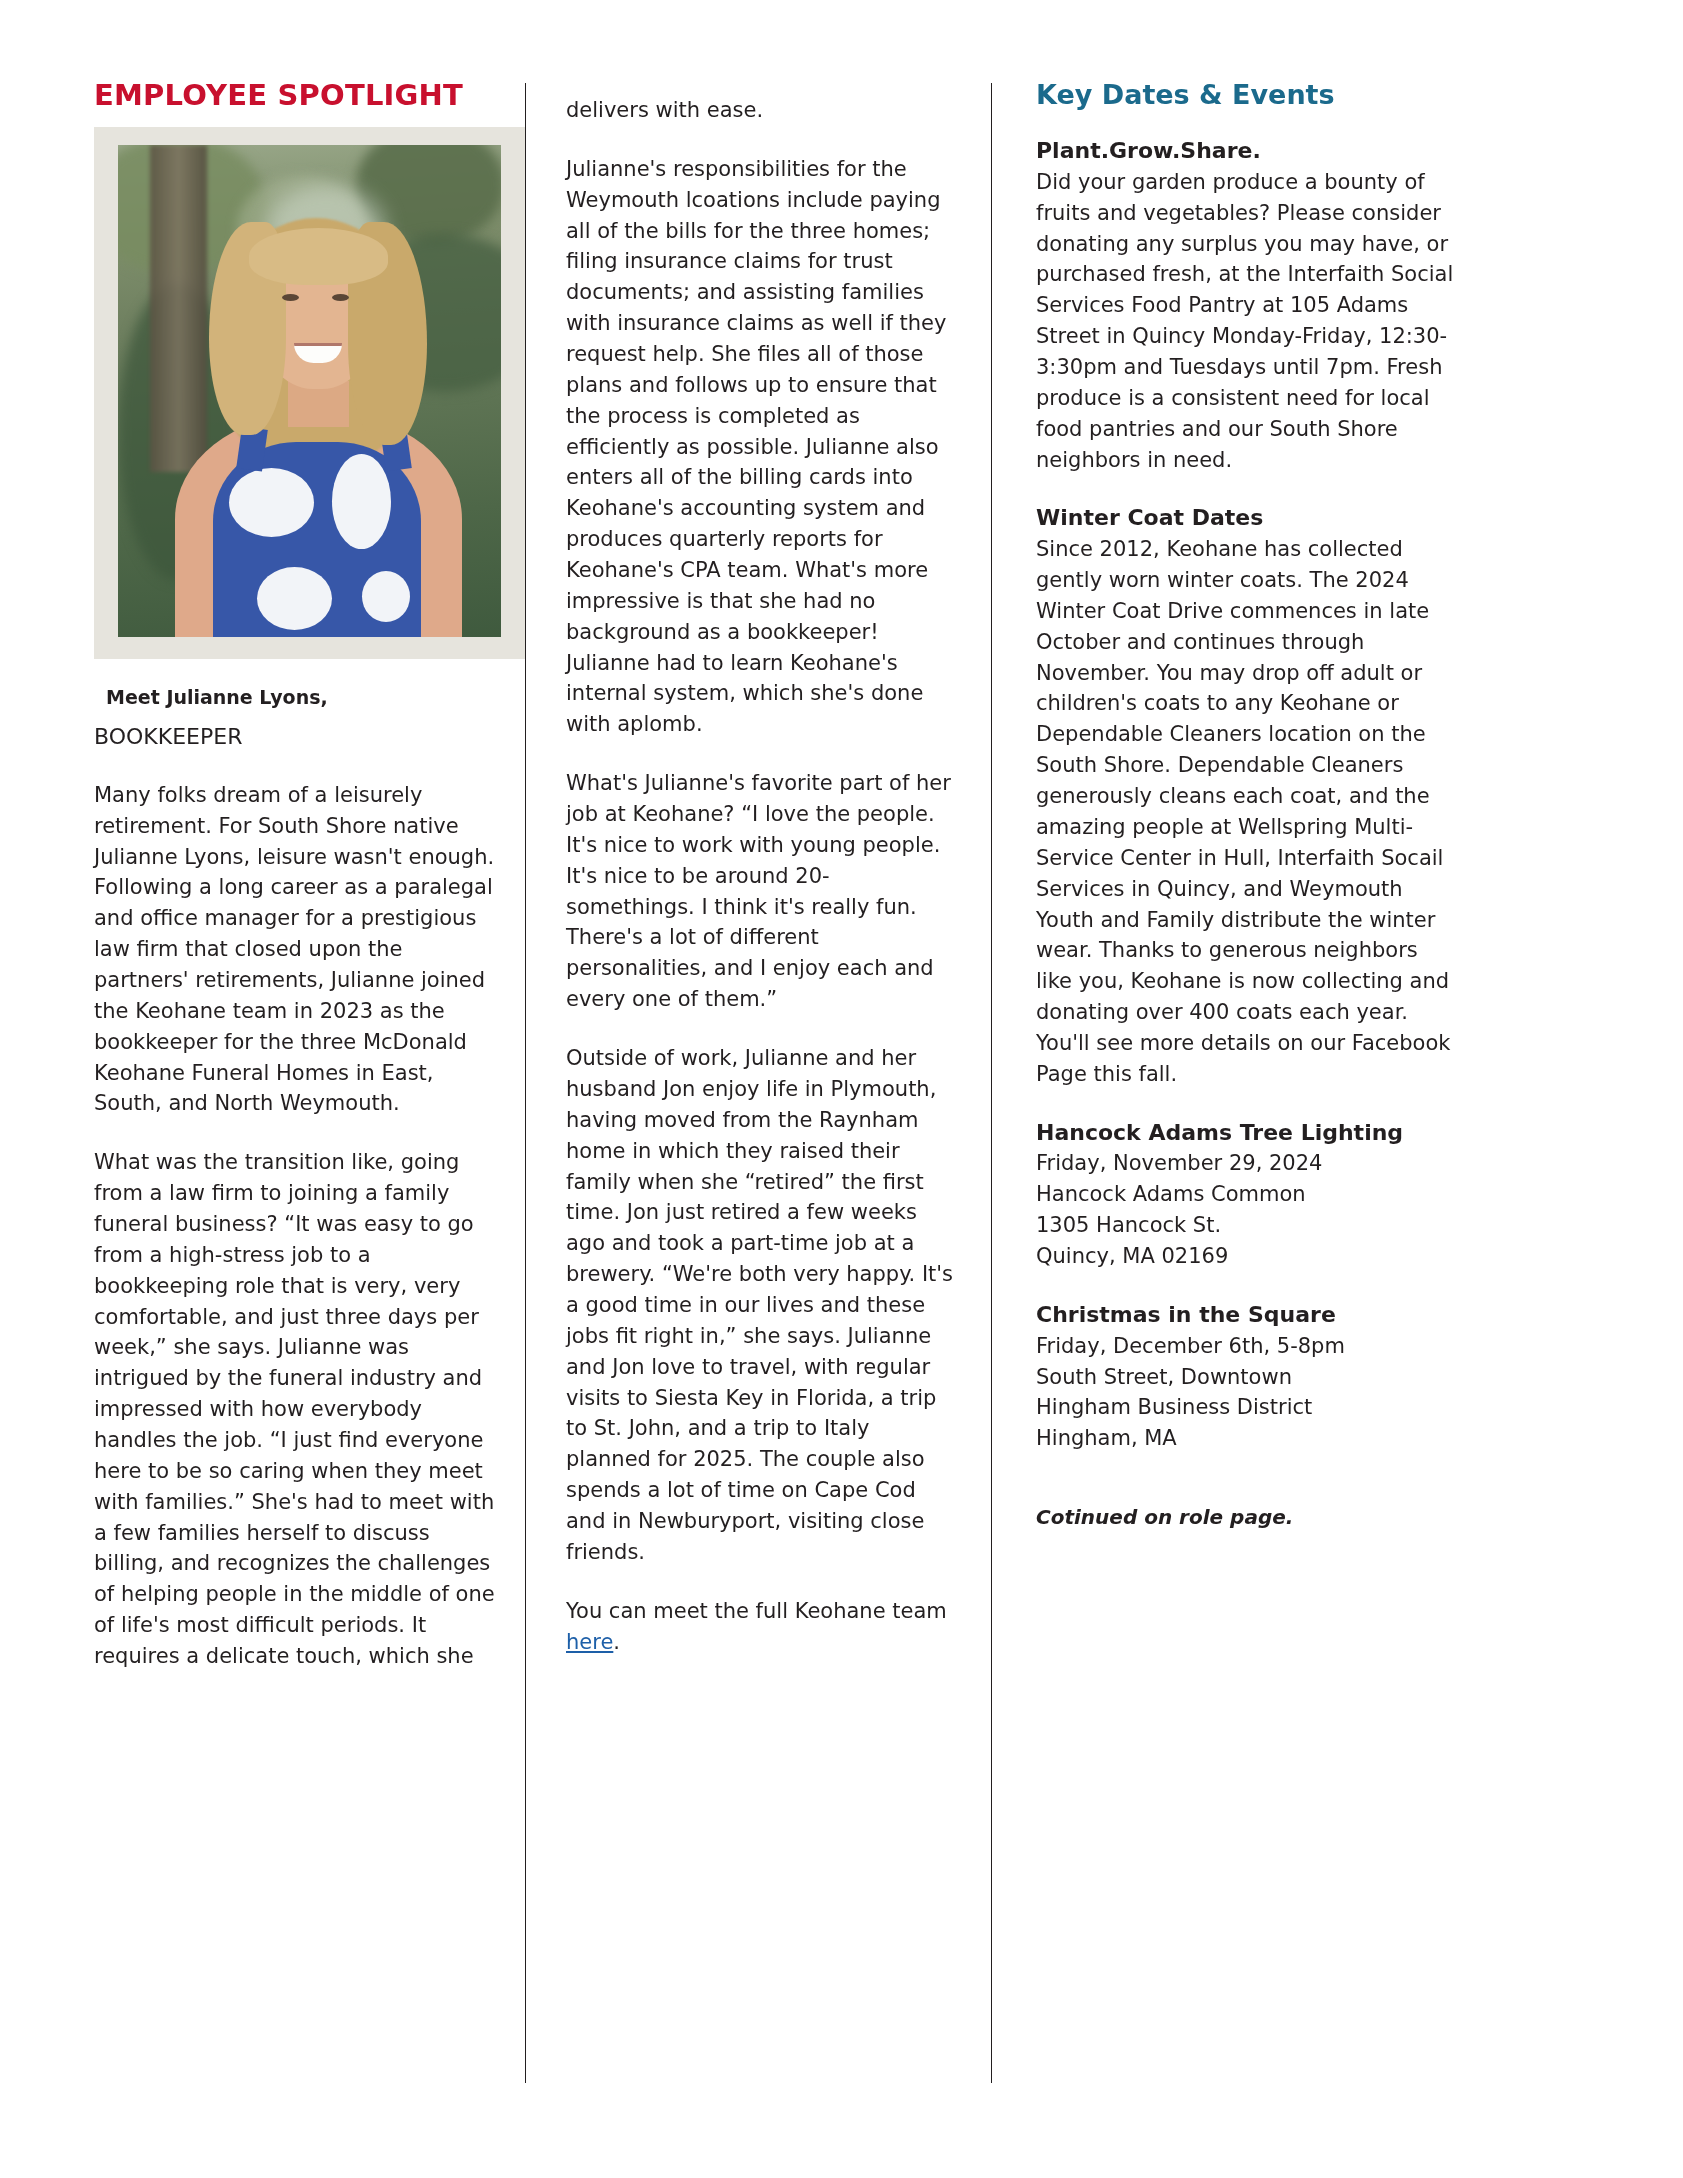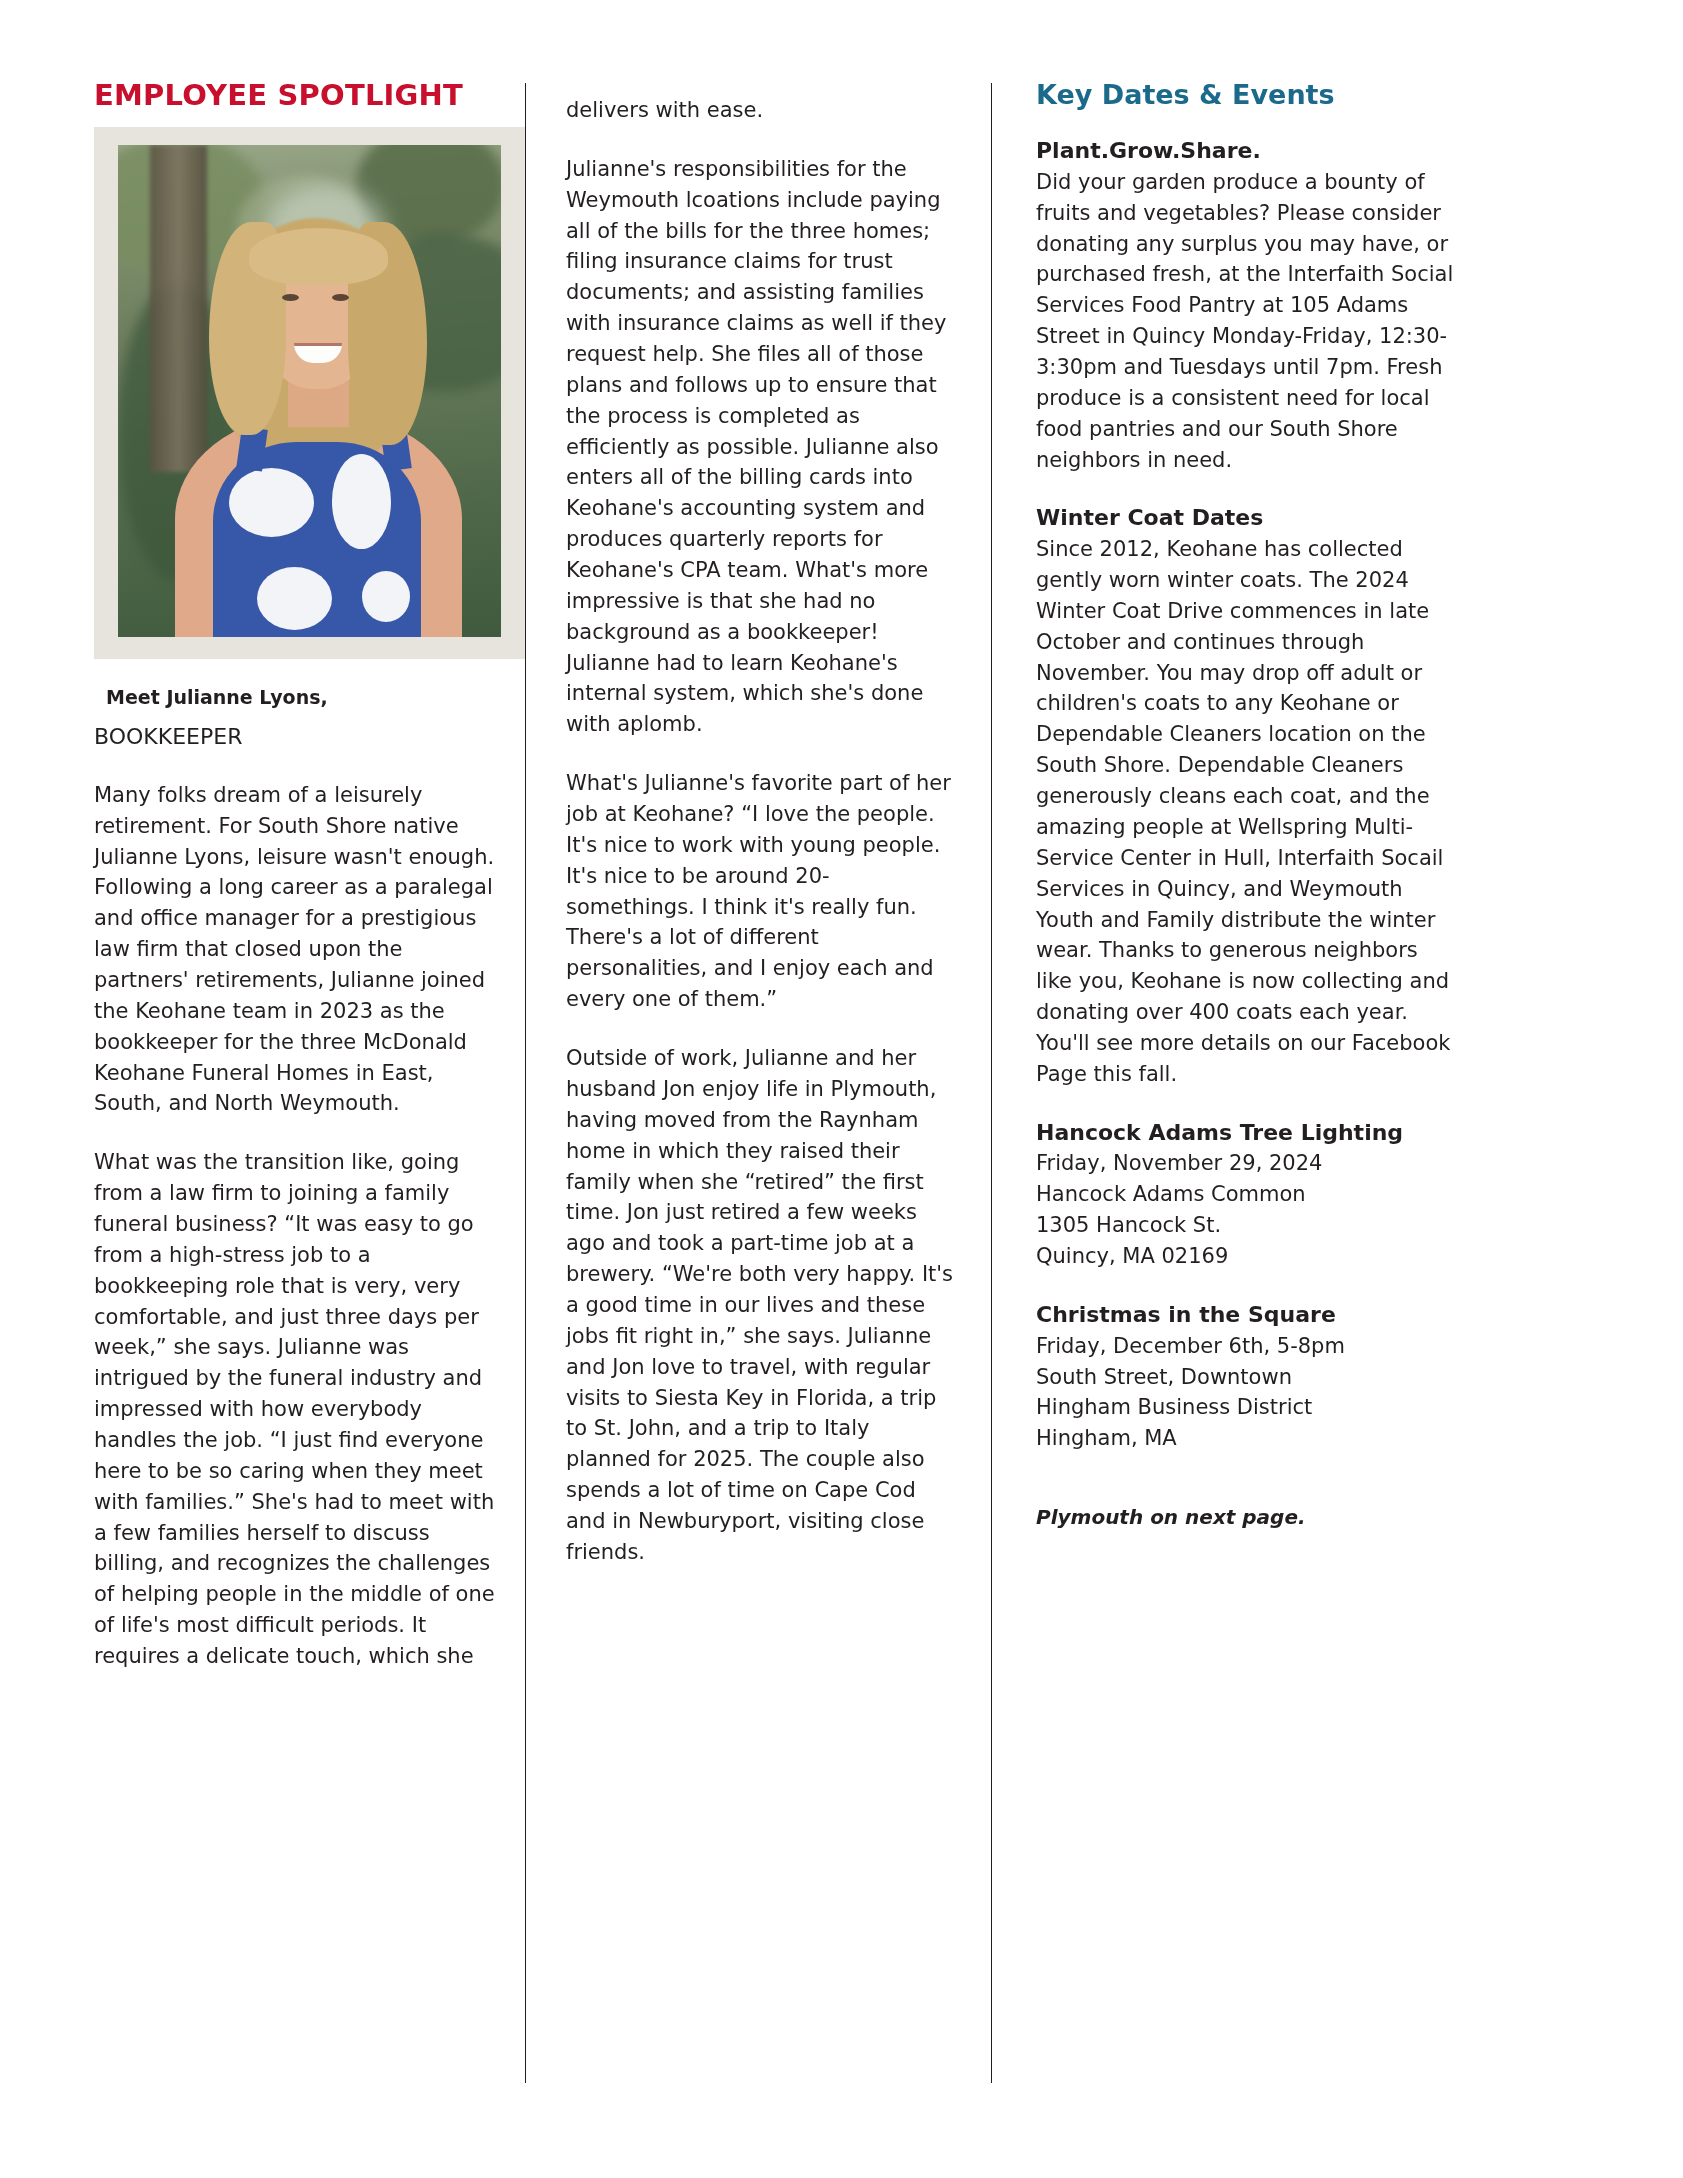--- a/index.html
+++ b/index.html
@@ -255,20 +255,21 @@
       <p class="body-text">What was the transition like, going from a law firm to joining a family funeral business? “It was easy to go from a high-stress job to a bookkeeping role that is very, very comfortable, and just three days per week,” she says. Julianne was intrigued by the funeral industry and impressed with how everybody handles the job. “I just find everyone here to be so caring when they meet with families.” She's had to meet with a few families herself to discuss billing, and recognizes the challenges of helping people in the middle of one of life's most difficult periods. It requires a delicate touch, which she</p>
     </div>
 
     <div class="divider"></div>
 
     <div class="col2">
       <p class="body-text">delivers with ease.</p>
       <p class="body-text">Julianne's responsibilities for the Weymouth lcoations include paying all of the bills for the three homes; filing insurance claims for trust documents; and assisting families with insurance claims as well if they request help. She files all of those plans and follows up to ensure that the process is completed as efficiently as possible. Julianne also enters all of the billing cards into Keohane's accounting system and produces quarterly reports for Keohane's CPA team. What's more impressive is that she had no background as a bookkeeper! Julianne had to learn Keohane's internal system, which she's done with aplomb.</p>
       <p class="body-text">What's Julianne's favorite part of her job at Keohane? “I love the people. It's nice to work with young people. It's nice to be around 20-somethings. I think it's really fun. There's a lot of different personalities, and I enjoy each and every one of them.”</p>
       <p class="body-text">Outside of work, Julianne and her husband Jon enjoy life in Plymouth, having moved from the Raynham home in which they raised their family when she “retired” the first time. Jon just retired a few weeks ago and took a part-time job at a brewery. “We're both very happy. It's a good time in our lives and these jobs fit right in,” she says. Julianne and Jon love to travel, with regular visits to Siesta Key in Florida, a trip to St. John, and a trip to Italy planned for 2025. The couple also spends a lot of time on Cape Cod and in Newburyport, visiting close friends.</p>
+      <p class="body-text"><span>You can meet the full Keohane team </span><a class="inline-link" href="#">here</a><span>.</span></p>
     </div>
 
     <div class="divider"></div>
 
     <div class="col3">
       <h2 class="key-title">Key Dates &amp; Events</h2>
 
       <p class="sub-head">Plant.Grow.Share.</p>
       <p class="body-text">Did your garden produce a bounty of fruits and vegetables? Please consider donating any surplus you may have, or purchased fresh, at the Interfaith Social Services Food Pantry at 105 Adams Street in Quincy Monday-Friday, 12:30-3:30pm and Tuesdays until 7pm. Fresh produce is a consistent need for local food pantries and our South Shore neighbors in need.</p>
 
@@ -280,18 +281,18 @@
 Hancock Adams Common
 1305 Hancock St.
 Quincy, MA 02169</p>
 
       <p class="sub-head">Christmas in the Square</p>
       <p class="body-text" style="white-space:pre-line">Friday, December 6th, 5-8pm
 South Street, Downtown
 Hingham Business District
 Hingham, MA</p>
 
-      <p class="continued">Plymouth on next page.</p>
+      <p class="continued">Cotinued on role page.</p>
     </div>
 
   </div>
 </div>
 
 
 </body></html>

